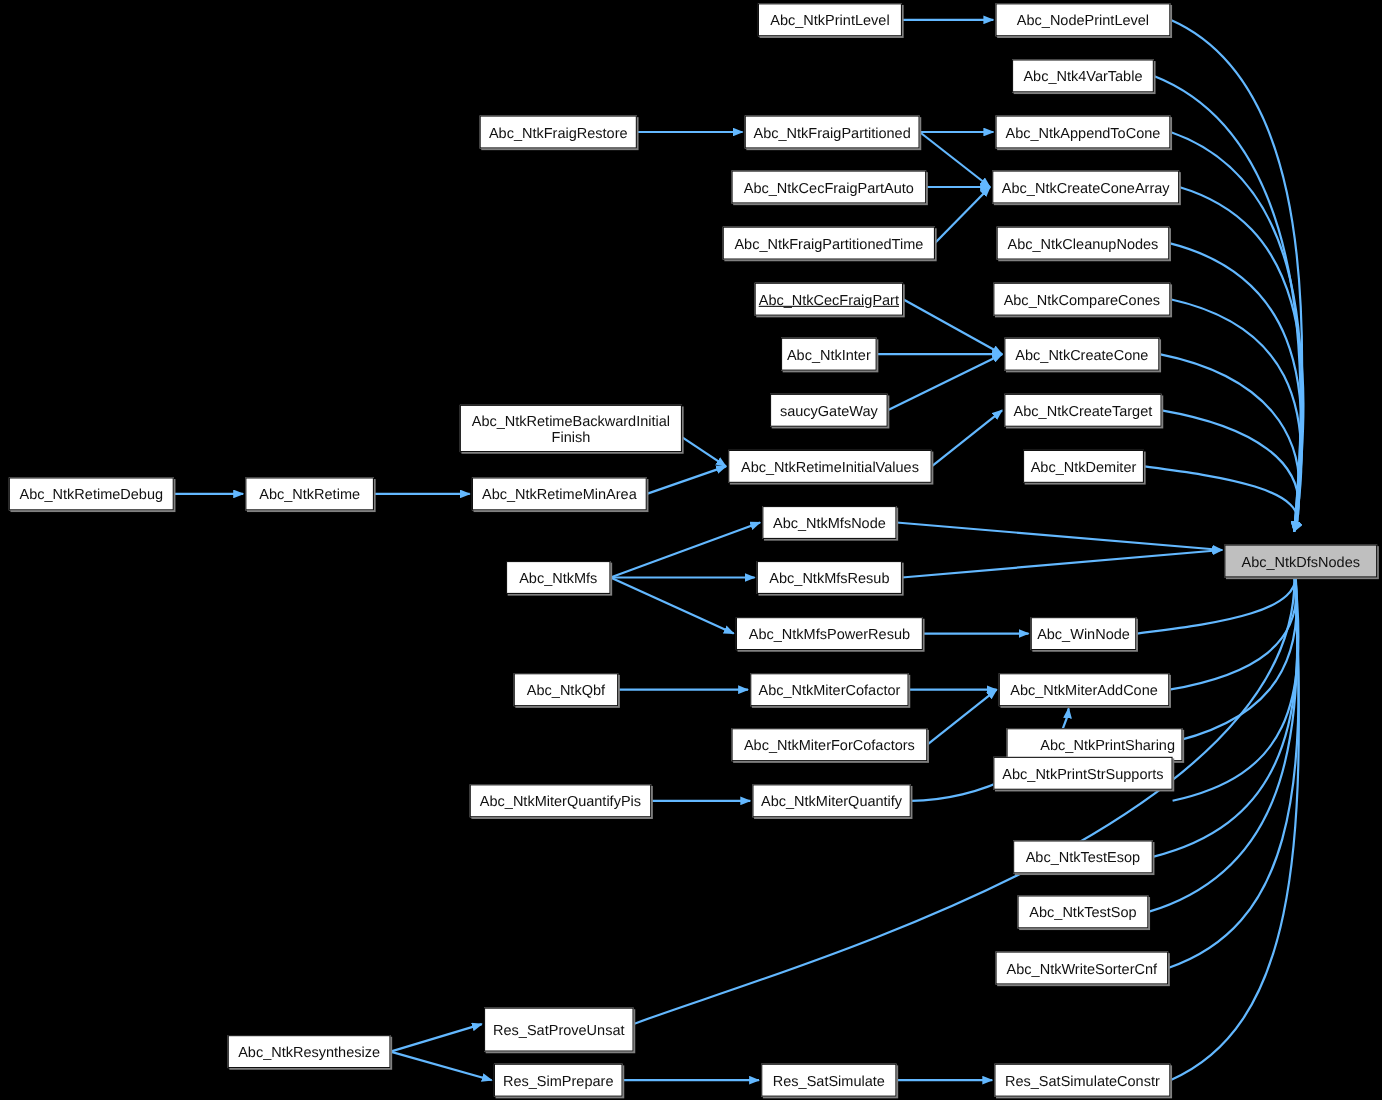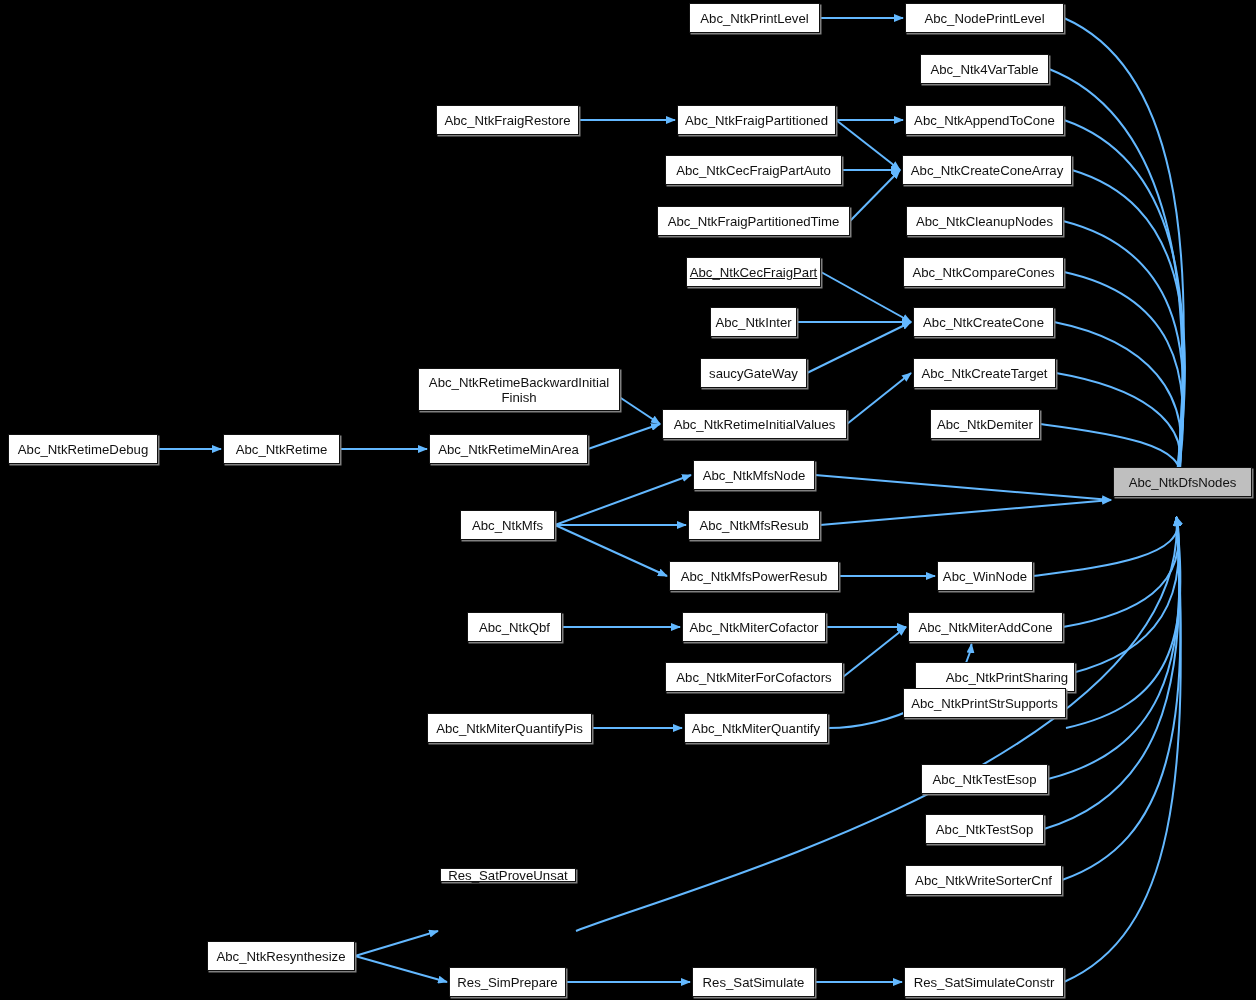--- a/index.html
+++ b/index.html
@@ -90,35 +90,35 @@
       <div class="node" style="left: 700px; top: 358px; width: 107px; height: 30px;">saucyGateWay</div>
       <div class="node" style="left: 913px; top: 358px; width: 143px; height: 30px;">Abc_NtkCreateTarget</div>
       <div class="node" style="left: 406px; top: 368px; width: 202px; height: 43px; margin-left: 12px;">Abc_NtkRetimeBackwardInitial
 Finish</div>
       <div class="node" style="left: 662px; top: 409px; width: 185px; height: 30px;">Abc_NtkRetimeInitialValues</div>
       <div class="node" style="left: 930px; top: 409px; width: 110px; height: 30px;">Abc_NtkDemiter</div>
       <div class="node" style="left: 8px; top: 434px; width: 150px; height: 30px;">Abc_NtkRetimeDebug</div>
       <div class="node" style="left: 223px; top: 434px; width: 117px; height: 30px;">Abc_NtkRetime</div>
       <div class="node" style="left: 429px; top: 434px; width: 159px; height: 30px;">Abc_NtkRetimeMinArea</div>
       <div class="node" style="left: 693px; top: 460px; width: 122px; height: 30px;">Abc_NtkMfsNode</div>
-      <div class="node target" style="left: 1113px; top: 467px; width: 139px; height: 30px;">Abc_NtkDfsNodes</div>
+      <div class="node target" style="left: 1113px; top: 495px; width: 139px; height: 30px;">Abc_NtkDfsNodes</div>
       <div class="node" style="left: 460px; top: 510px; width: 95px; height: 30px;">Abc_NtkMfs</div>
       <div class="node" style="left: 688px; top: 510px; width: 132px; height: 30px;">Abc_NtkMfsResub</div>
       <div class="node" style="left: 669px; top: 561px; width: 170px; height: 30px;">Abc_NtkMfsPowerResub</div>
       <div class="node" style="left: 937px; top: 561px; width: 96px; height: 30px;">Abc_WinNode</div>
       <div class="node" style="left: 467px; top: 612px; width: 95px; height: 30px;">Abc_NtkQbf</div>
       <div class="node" style="left: 682px; top: 612px; width: 144px; height: 30px;">Abc_NtkMiterCofactor</div>
       <div class="node" style="left: 908px; top: 612px; width: 155px; height: 30px;">Abc_NtkMiterAddCone</div>
       <div class="node" style="left: 665px; top: 662px; width: 178px; height: 30px;">Abc_NtkMiterForCofactors</div>
       <div class="node" style="left: 915px; top: 662px; width: 160px; height: 30px; padding-left: 24px;">Abc_NtkPrintSharing</div>
       <div class="node" style="left: 427px; top: 713px; width: 165px; height: 30px;">Abc_NtkMiterQuantifyPis</div>
       <div class="node" style="left: 684px; top: 713px; width: 144px; height: 30px;">Abc_NtkMiterQuantify</div>
       <div class="node" style="left: 903px; top: 688px; width: 163px; height: 30px;">Abc_NtkPrintStrSupports</div>
       <div class="node" style="left: 921px; top: 764px; width: 127px; height: 30px;">Abc_NtkTestEsop</div>
       <div class="node" style="left: 925px; top: 814px; width: 119px; height: 30px;">Abc_NtkTestSop</div>
       <div class="node" style="left: 905px; top: 865px; width: 157px; height: 30px;">Abc_NtkWriteSorterCnf</div>
-      <div class="node" style="left: 440px; top: 868px; width: 136px; height: 14px; text-align: right;">Res_SatProveUnsat</div>
+      <div class="node" style="left: 440px; top: 916px; width: 136px; height: 40px; text-align: right;">Res_SatProveUnsat</div>
       <div class="node" style="left: 207px; top: 941px; width: 148px; height: 30px;">Abc_NtkResynthesize</div>
       <div class="node" style="left: 449px; top: 967px; width: 117px; height: 30px;">Res_SimPrepare</div>
       <div class="node" style="left: 692px; top: 967px; width: 123px; height: 30px;">Res_SatSimulate</div>
       <div class="node" style="left: 904px; top: 967px; width: 160px; height: 30px;">Res_SatSimulateConstr</div>
     </div>
 </div>
 
 </body></html>

